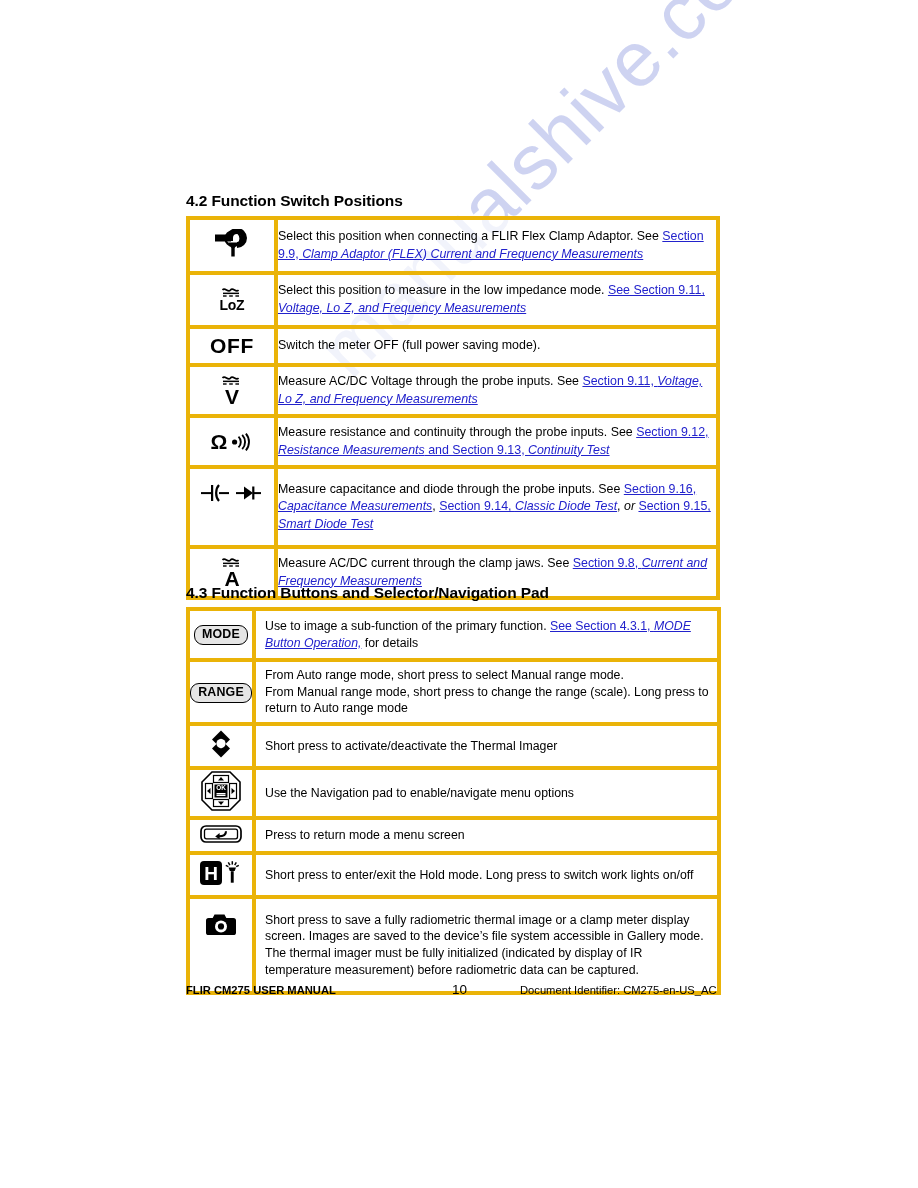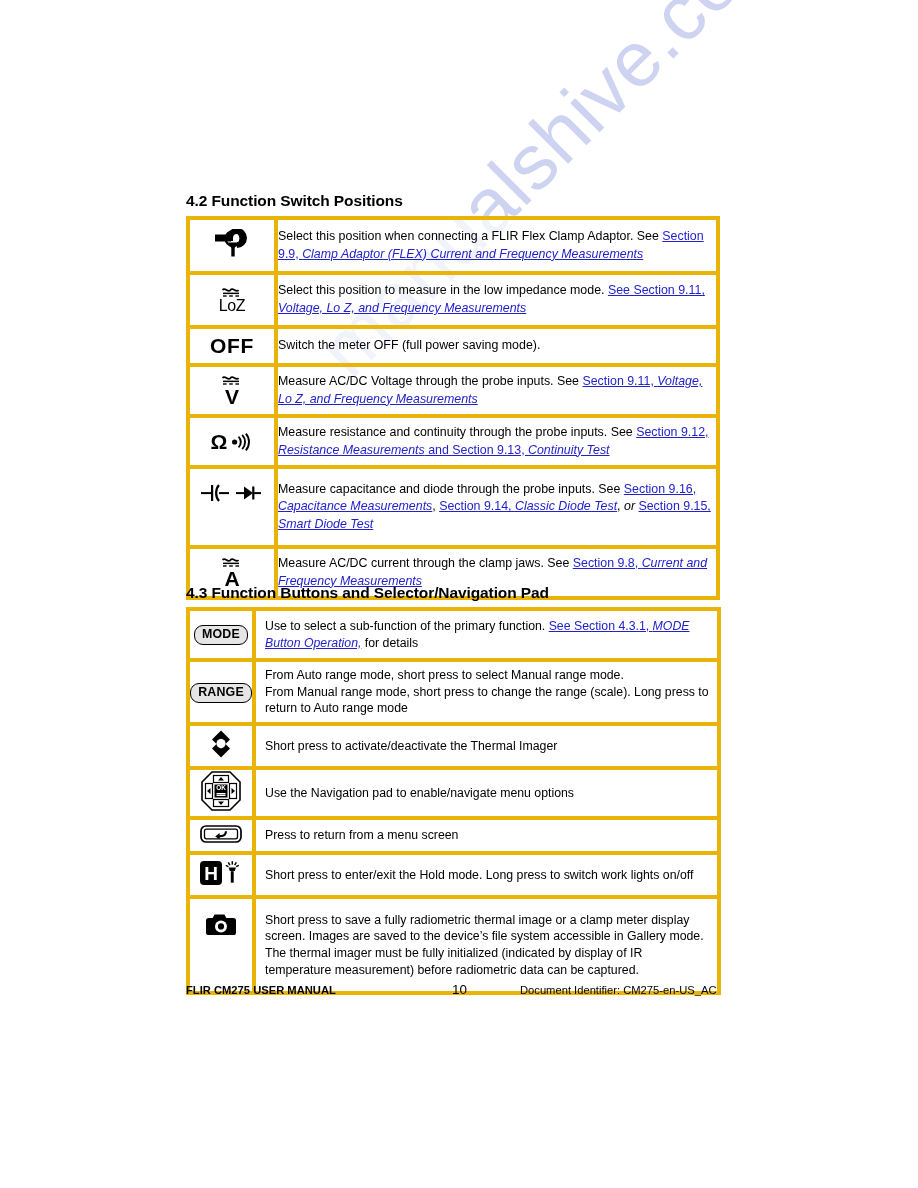--- a/index.html
+++ b/index.html
@@ -127,22 +127,22 @@
   .ic-flex { width: 40px; height: 30px; }
 
   
   .acdc {
     display: block;
     margin: 0 auto 0 auto;
     width: 22px;
     height: 12px;
   }
   .loz-text {
-    font-size: 16px;
-    font-weight: normal;
+    font-size: 14px;
+    font-weight: bold;
     letter-spacing: -0.3px;
     line-height: 1;
     display: block;
     text-align: center;
   }
   .big-letter {
     font-size: 21px;
     font-weight: bold;
     line-height: 1;
     display: block;
@@ -328,21 +328,21 @@
     <div class="heading" id="heading-43">4.3 Function Buttons and Selector/Navigation Pad</div>
 
     <table class="doc-table" id="table-buttons">
       <tbody>
 
         <tr>
           <td class="icon-cell" style="height:47px;">
             <span class="pill">MODE</span>
           </td>
           <td class="desc-cell">
-            <span><span>Use to select a sub-function of the primary function. </span><span class="lnk">See Section 4.3.1, </span><span class="lnk-i">MODE Button Operation,</span><span> for details</span></span>
+            <span><span>Use to image a sub-function of the primary function. </span><span class="lnk">See Section 4.3.1, </span><span class="lnk-i">MODE Button Operation,</span><span> for details</span></span>
           </td>
         </tr>
 
         <tr>
           <td class="icon-cell" style="height:60px;">
             <span class="pill">RANGE</span>
           </td>
           <td class="desc-cell">
             <span><span>From Auto range mode, short press to select Manual range mode.</span><br><span>From Manual range mode, short press to change the range (scale). Long press to return to Auto range mode</span></span>
           </td>
@@ -398,21 +398,21 @@
             <span class="ic">
               <svg width="42" height="20" viewBox="0 0 42 20" aria-hidden="true">
                 <rect x="1" y="2" width="40" height="16" rx="5" ry="5" fill="#fff" stroke="#000" stroke-width="1.7"></rect>
                 <rect x="4.5" y="5.2" width="33" height="9.6" rx="2" ry="2" fill="#fff" stroke="#000" stroke-width="1.3"></rect>
                 <path d="M26 7.2 C26 11.6, 22.5 12.4, 18.5 12.4" stroke="#000" stroke-width="2.1" fill="none"></path>
                 <path d="M19.6 9 L15.2 12.4 L19.6 15.2 Z" fill="#000"></path>
               </svg>
             </span>
           </td>
           <td class="desc-cell">
-            <span><span>Press to return from a menu screen</span></span>
+            <span><span>Press to return mode a menu screen</span></span>
           </td>
         </tr>
 
         <tr>
           <td class="icon-cell" style="height:40px;">
             <span class="ic">
               <svg width="44" height="28" viewBox="0 0 44 28" aria-hidden="true">
                 <rect x="1" y="2" width="22" height="24" rx="4" ry="4" fill="#000"></rect>
                 <text x="12" y="21" font-family="Liberation Sans, sans-serif" font-size="19" font-weight="bold" fill="#fff" text-anchor="middle">H</text>
 

